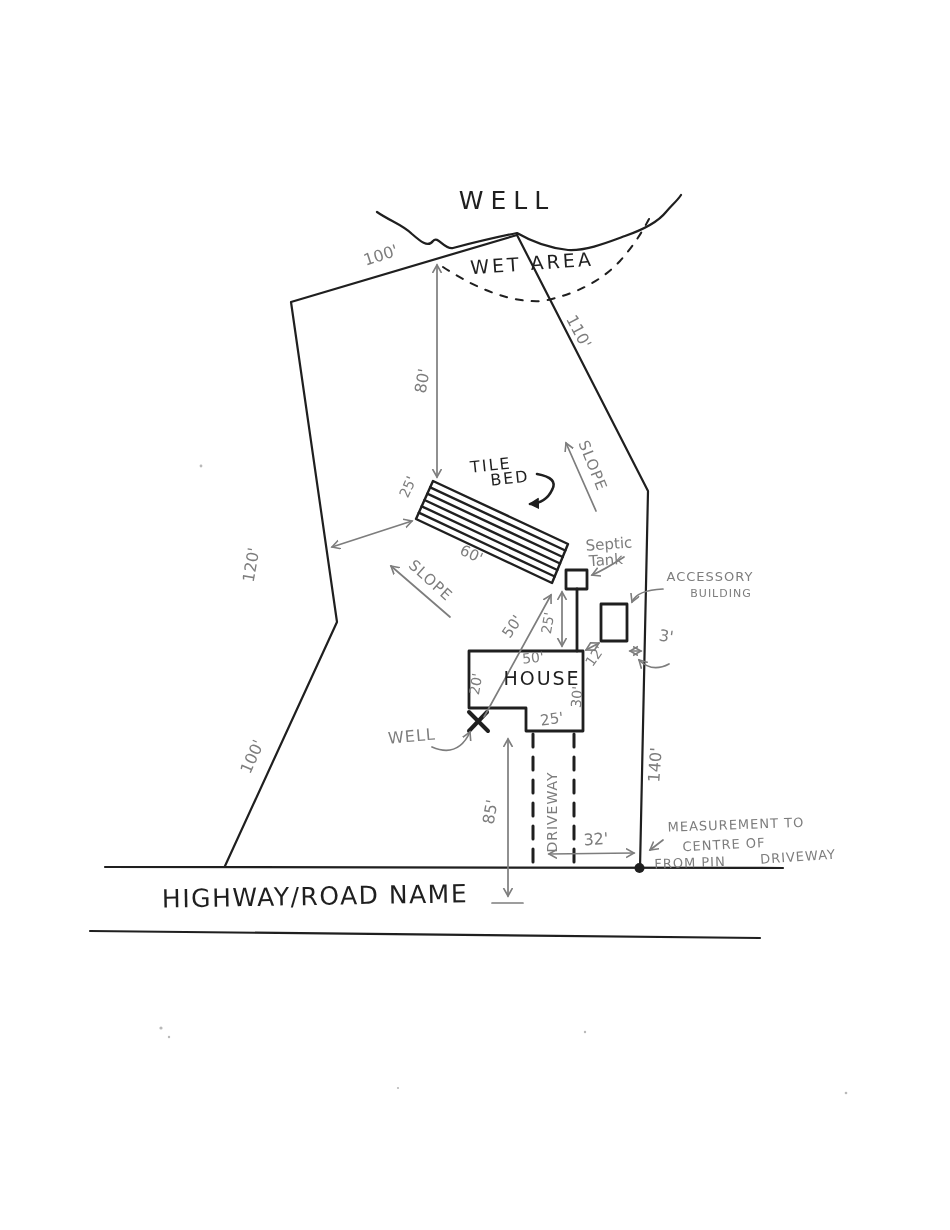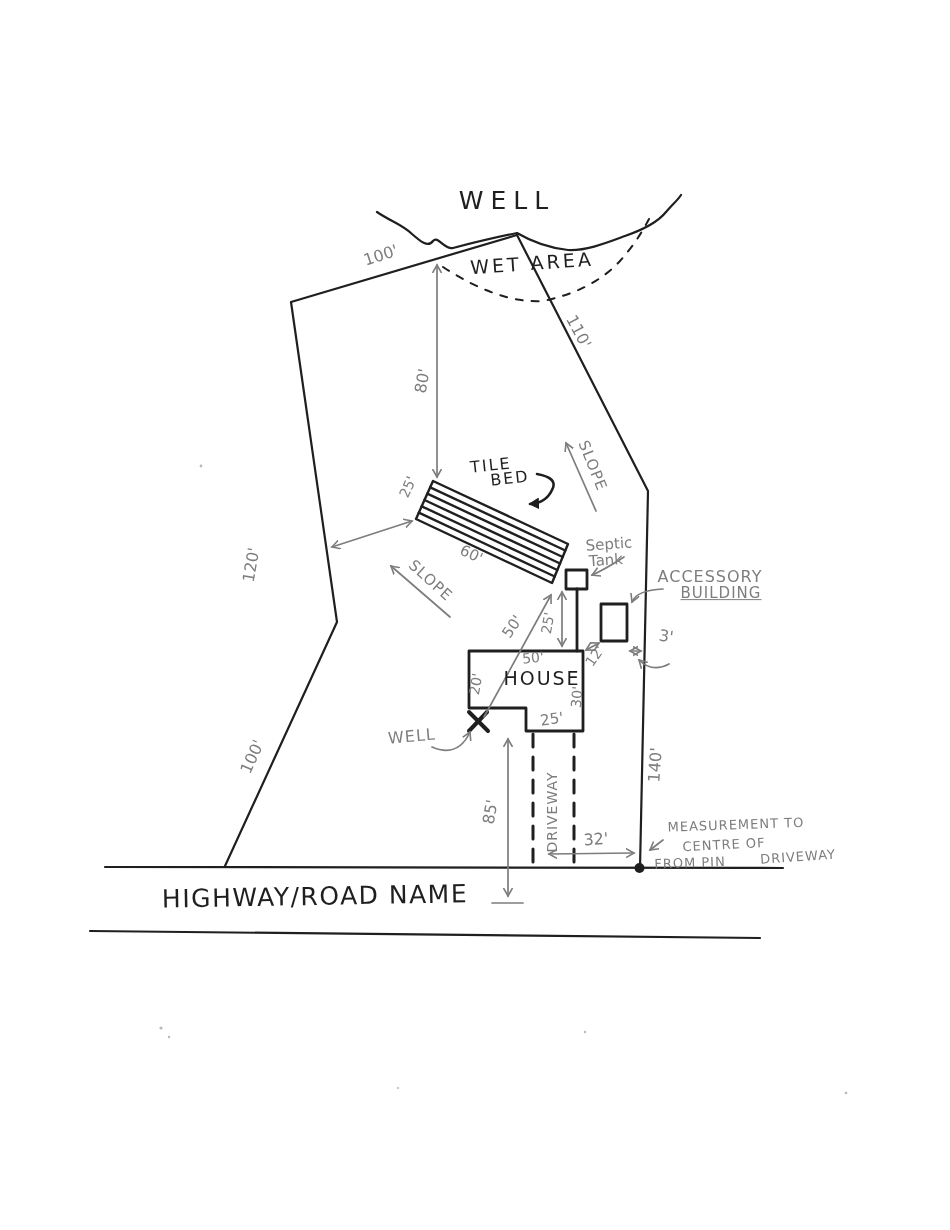--- a/index.html
+++ b/index.html
@@ -127,22 +127,22 @@
   <div class="lbl ink" style="left:491px;top:466px;font-size:16px;letter-spacing:2px;transform:translate(-50%,-50%) rotate(-6deg);">TILE</div>
   <div class="lbl ink" style="left:510px;top:479px;font-size:16px;letter-spacing:2px;transform:translate(-50%,-50%) rotate(-6deg);">BED</div>
 
   <div class="lbl pencil" style="left:408px;top:487px;font-size:14px;transform:translate(-50%,-50%) rotate(-66deg);">25'</div>
 
   <div class="lbl pencil" style="left:471px;top:555px;font-size:15px;transform:translate(-50%,-50%) rotate(25deg);">60'</div>
 
   <div class="lbl pencil" style="left:609px;top:545px;font-size:15px;transform:translate(-50%,-50%) rotate(-4deg);">Septic</div>
   <div class="lbl pencil" style="left:606px;top:561px;font-size:15px;transform:translate(-50%,-50%) rotate(-4deg);">Tank</div>
 
-  <div class="lbl pencil" style="left:710px;top:577px;font-size:16px;letter-spacing:1px;">ACCESSORY</div>
-  <div class="lbl pencil" style="left:721px;top:594px;font-size:15px;letter-spacing:1px;text-decoration:underline;">BUILDING</div>
+  <div class="lbl pencil" style="left:710px;top:577px;font-size:13px;letter-spacing:1px;">ACCESSORY</div>
+  <div class="lbl pencil" style="left:721px;top:594px;font-size:11px;letter-spacing:1px;">BUILDING</div>
 
   <div class="lbl pencil" style="left:666px;top:637px;font-size:16px;transform:translate(-50%,-50%) rotate(8deg);">3'</div>
 
   <div class="lbl pencil" style="left:595px;top:656px;font-size:14px;transform:translate(-50%,-50%) rotate(-55deg);">12'</div>
 
   <div class="lbl ink" style="left:542px;top:679px;font-size:19px;letter-spacing:2px;">HOUSE</div>
 
   <div class="lbl pencil" style="left:533px;top:658px;font-size:14px;transform:translate(-50%,-50%) rotate(-6deg);">50'</div>
 
   <div class="lbl pencil" style="left:476px;top:684px;font-size:14px;transform:translate(-50%,-50%) rotate(-80deg);">20'</div>

